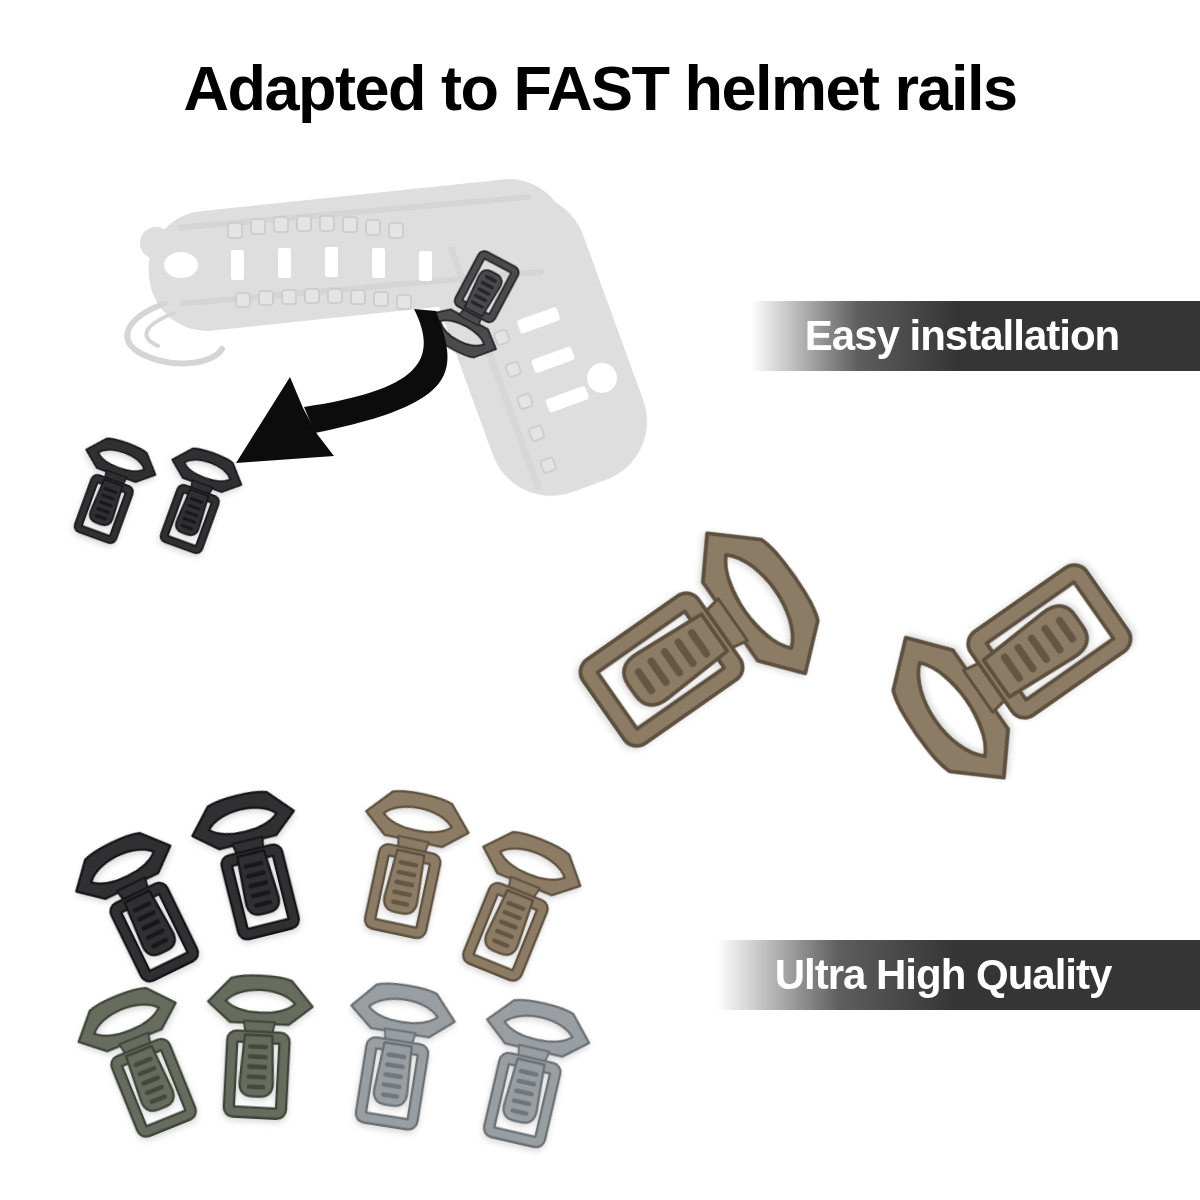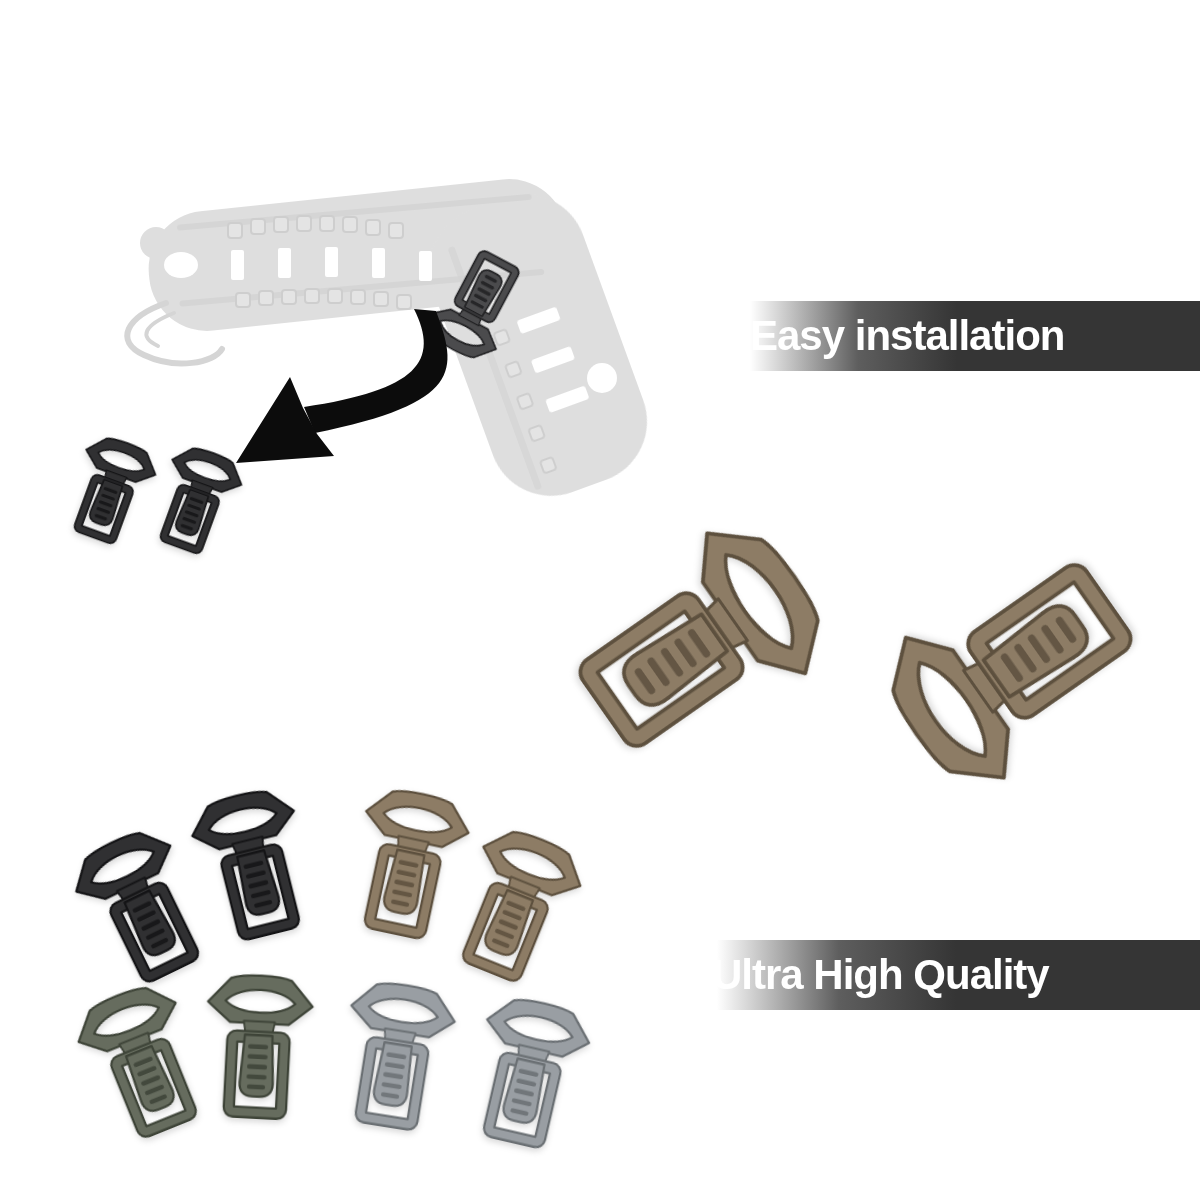--- a/index.html
+++ b/index.html
@@ -11,29 +11,29 @@
     position:absolute;left:0;top:52px;width:1200px;margin:0;
     text-align:center;font-weight:bold;font-size:63px;letter-spacing:-1.5px;
     color:var(--title,#000);
   }
   .banner{
     position:absolute;height:70px;display:flex;align-items:center;
     box-sizing:border-box;color:var(--banner-text,#fff);
     font-size:42px;font-weight:bold;letter-spacing:-1px;white-space:nowrap;
   }
   .banner-easy{
-    left:750px;top:301px;width:450px;justify-content:flex-start;padding-right:26px;
+    left:750px;top:301px;width:450px;justify-content:center;padding-right:26px;
     background:linear-gradient(to right,rgba(0,0,0,0) 0%,rgba(40,40,40,0.75) 24%,var(--banner-dark,#353535) 46%);
   }
   .banner-materials{
     left:0;top:629px;width:494px;justify-content:flex-start;padding-left:22px;
     background:linear-gradient(to right,var(--banner-dark,#353535) 0%,var(--banner-dark,#353535) 54%,rgba(40,40,40,0.72) 74%,rgba(0,0,0,0) 97%);
   }
   .banner-quality{
-    left:712px;top:940px;width:488px;justify-content:flex-start;padding-right:26px;
+    left:712px;top:940px;width:488px;justify-content:center;padding-right:26px;
     background:linear-gradient(to right,rgba(0,0,0,0) 1%,rgba(40,40,40,0.75) 26%,var(--banner-dark,#353535) 50%);
   }
   svg.clip{position:absolute;overflow:visible;filter:drop-shadow(0 3px 3px rgba(0,0,0,0.15));}
   .clip-black{--fill:var(--black-fill,#303032);--shade:var(--black-shade,#141416);}
   .clip-tan{--fill:var(--tan-fill,#8d7c65);--shade:var(--tan-shade,#5d503e);}
   .clip-olive{--fill:var(--olive-fill,#666c5e);--shade:var(--olive-shade,#3e4438);}
   .clip-gray{--fill:var(--gray-fill,#999ea3);--shade:var(--gray-shade,#6b7074);}
   .clip-railclip{--fill:var(--railclip-fill,#4b4b4d);--shade:var(--railclip-shade,#202022);}
   .rail-svg{position:absolute;left:118px;top:165px;overflow:visible;}
   .hidden-defs{position:absolute;width:0;height:0;}
@@ -60,20 +60,21 @@
           <rect x="49" y="80" width="22" height="5" rx="2.5"></rect>
           <rect x="49" y="91" width="22" height="5" rx="2.5"></rect>
           <rect x="49" y="102" width="22" height="5" rx="2.5"></rect>
           <rect x="49" y="113" width="22" height="5" rx="2.5"></rect>
           <rect x="50" y="124" width="20" height="5" rx="2.5"></rect>
         </g>
       </g>
     </defs>
   </svg>
 
+  <h1 class="headline">Adapted to FAST helmet rails</h1>
 
   <svg class="rail-svg" width="560" height="350" viewBox="0 0 560 350">
 
     <g opacity="0.5">
       <rect x="30" y="30" width="420" height="120" rx="58" fill="var(--rail-fill,#bdbdbd)" transform="rotate(-6 240 90)"></rect>
       <rect x="340" y="30" width="160" height="300" rx="62" fill="var(--rail-fill,#bdbdbd)" transform="rotate(-20 420 180)"></rect>
       <circle cx="38" cy="78" r="16" fill="var(--rail-fill,#bdbdbd)"></circle>
 
       <rect x="62" y="44" width="356" height="6" rx="3" fill="#a6a6a6" opacity="0.8" transform="rotate(-5 240 90)"></rect>
       <rect x="58" y="120" width="366" height="6" rx="3" fill="#a6a6a6" opacity="0.8" transform="rotate(-5 240 90)"></rect>

